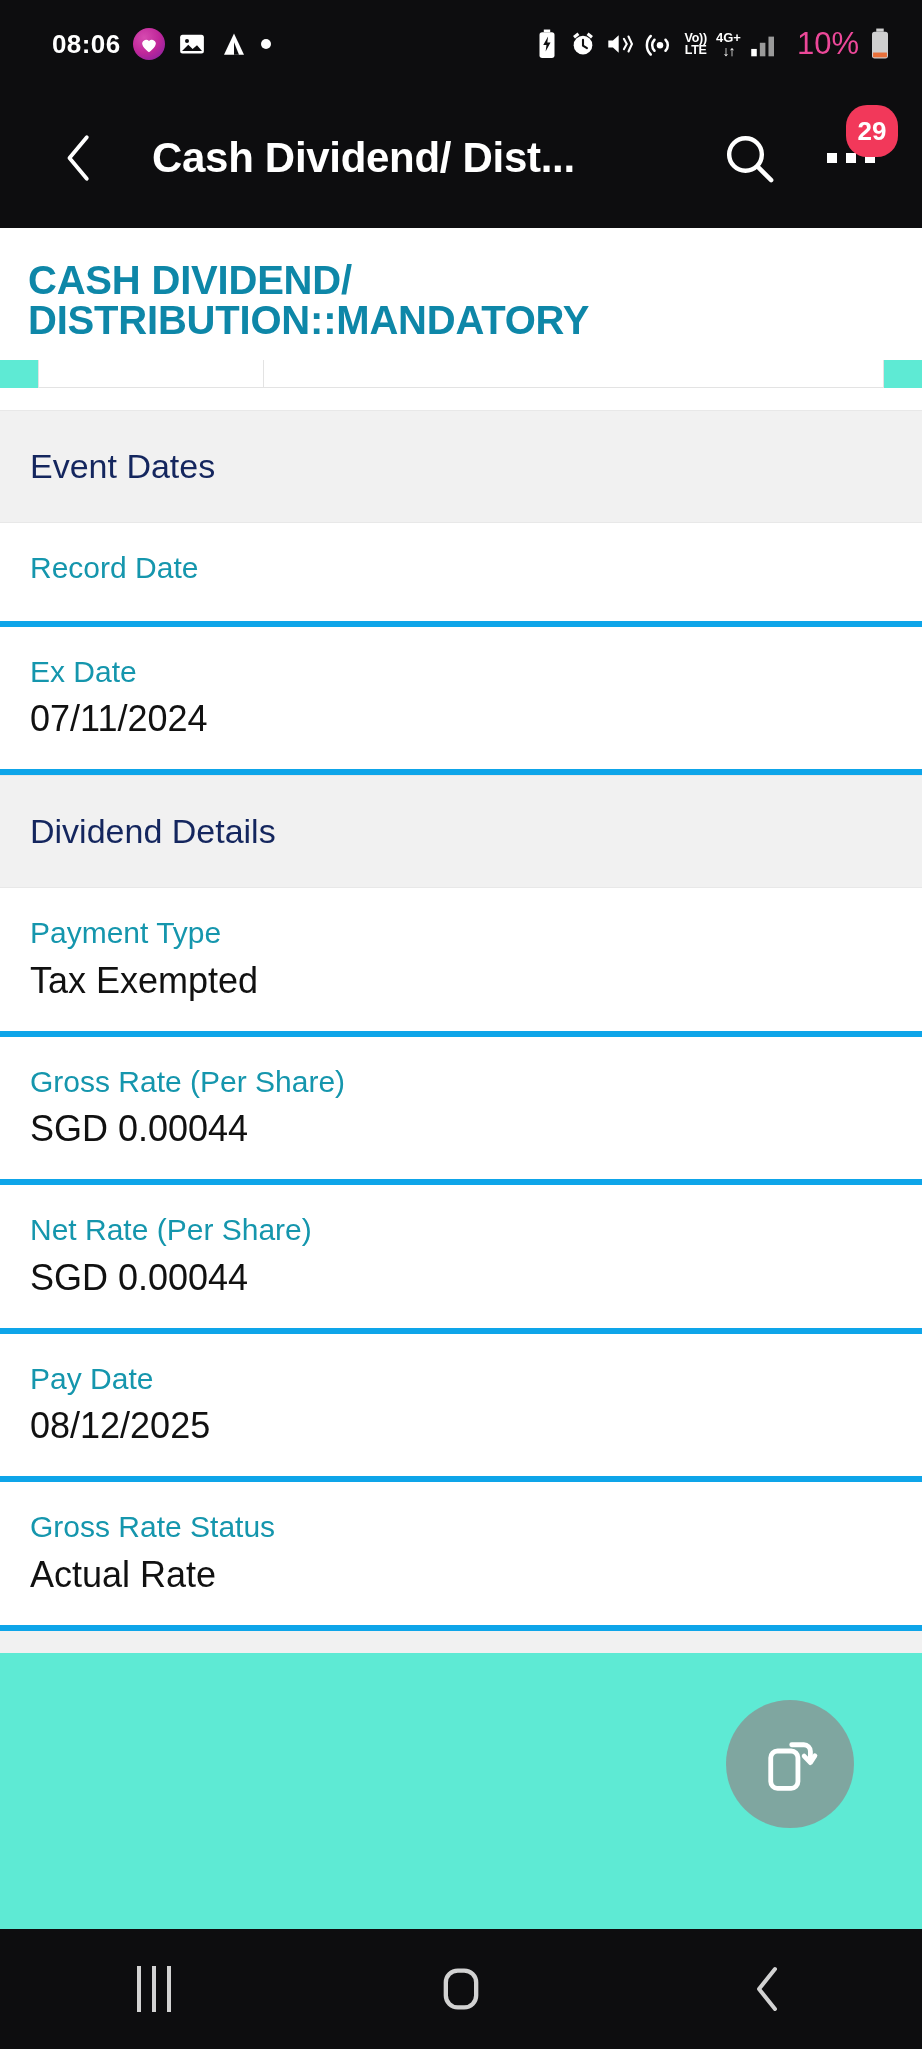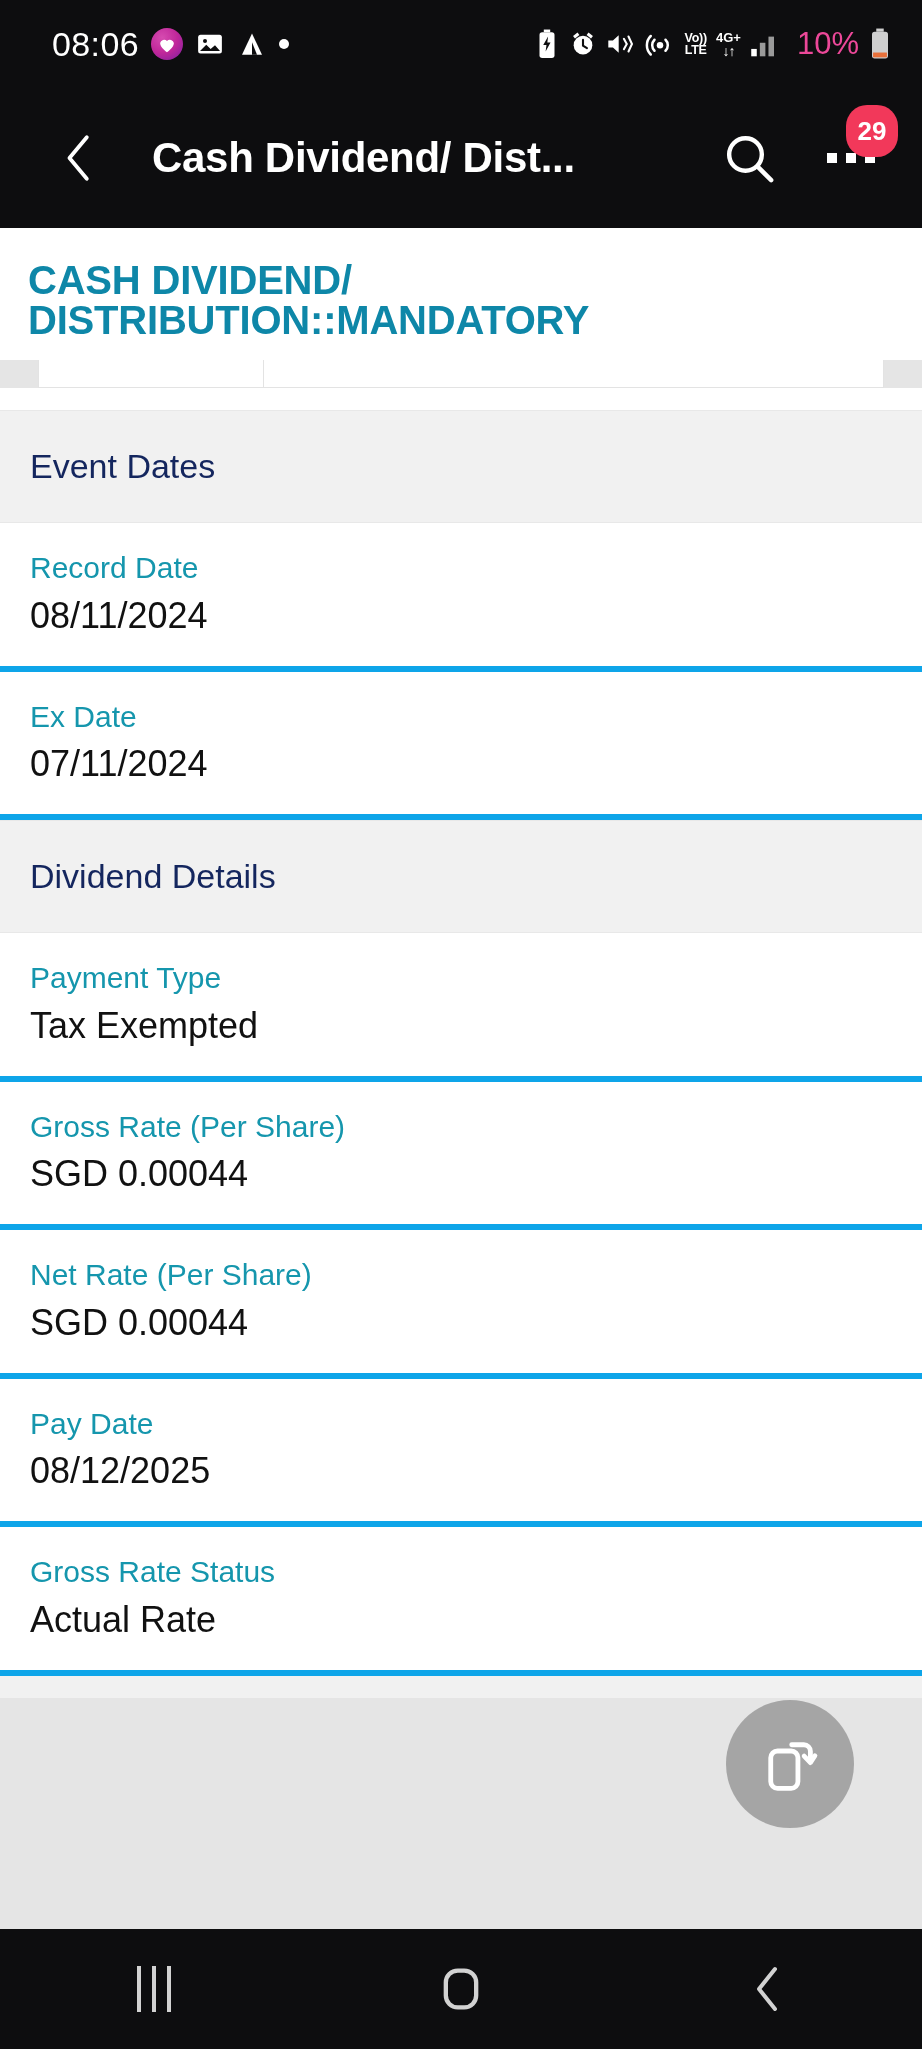--- a/index.html
+++ b/index.html
@@ -20,21 +20,21 @@
   .statusbar {
     height: 88px;
     background: #0d0d0f;
     display: flex; align-items: center;
     padding: 0 30px 0 52px;
     flex: none;
     position: relative;
   }
   .sb-left { display:flex; align-items:center; gap:12px; }
   .sb-time {
-    color:#ffffff; font-size:34px; font-weight:400; letter-spacing:.4px;
+    color:#ffffff; font-size:26px; font-weight:700; letter-spacing:.4px;
     line-height:1;
   }
   .sb-right {
     margin-left:auto; display:flex; align-items:center; gap:9px;
   }
   .ic { display:inline-flex; align-items:center; justify-content:center; }
   .sb-badge-app {
     width:32px; height:32px; border-radius:50%;
     background: radial-gradient(circle at 35% 30%, #d64bb0 0%, #c0279a 50%, #7b1fa2 100%);
     display:flex; align-items:center; justify-content:center;
@@ -103,21 +103,21 @@
     color:#0e87a8;
     font-size:40px;
     font-weight:700;
     line-height:1.0;
     letter-spacing:-0.2px;
   }
 
   
   .content {
     flex: 1 1 auto;
-    background:#e5e5e5;
+    background:#5eead4;
     overflow:hidden;
     position:relative;
   }
   
   .clipped-table {
     height: 28px;
     margin: 0 38px 0 38px;
     border-left:1px solid #e3e3e3;
     border-right:1px solid #e3e3e3;
     border-bottom:1px solid #e3e3e3;
@@ -314,21 +314,20 @@
       <div class="c1"></div>
       <div class="c2"></div>
     </div>
     <div class="clip-gap"></div>
 
     <div class="section-header">
       <div class="sh-title">Event Dates</div>
     </div>
     <div class="field-row">
       <div class="field-label">Record Date</div>
-      <div class="field-value">08/11/2024</div>
     </div>
     <div class="field-row">
       <div class="field-label">Ex Date</div>
       <div class="field-value">07/11/2024</div>
     </div>
 
     <div class="section-header">
       <div class="sh-title">Dividend Details</div>
     </div>
     <div class="field-row">

